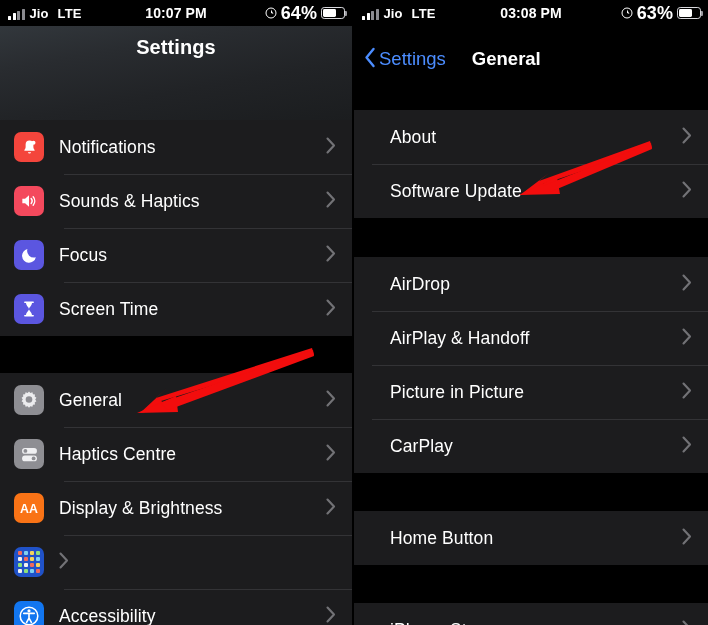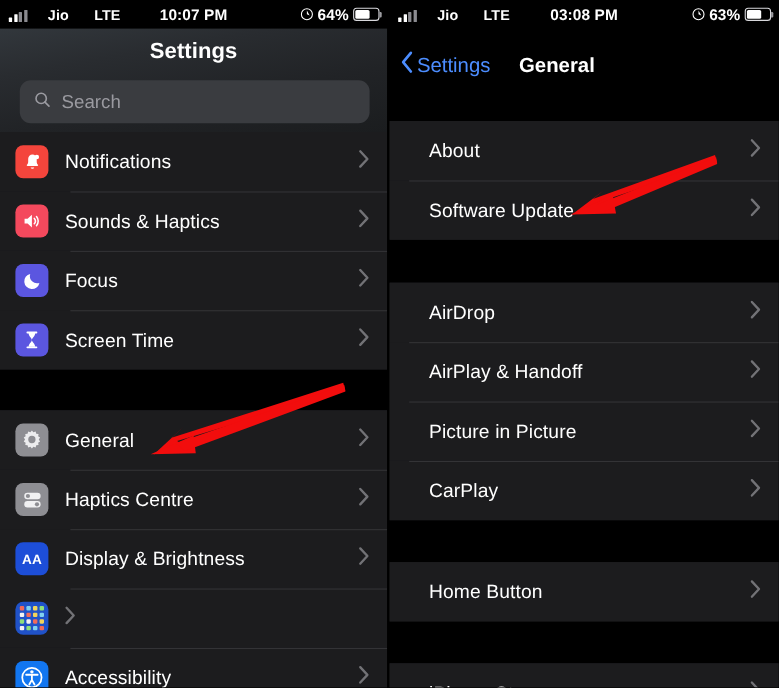--- a/index.html
+++ b/index.html
@@ -13,41 +13,41 @@
   .phone { position:relative; width:354px; height:625px; background:#000; overflow:hidden; }
   .phone.left  { border-right:2px solid #000; }
 
   
   .statusbar {
     position:relative; height:26px; width:100%;
     display:flex; align-items:center;
     color:#fff; font-size:13.5px; font-weight:bold;
     letter-spacing:.1px; z-index:5;
   }
-  .sb-left { display:flex; align-items:flex-end; gap:19px; padding-left:8px; }
+  .sb-left { display:flex; align-items:flex-end; gap:5px; padding-left:8px; }
   .bars { display:flex; align-items:flex-end; gap:1.5px; height:11px; }
   .bars i { display:block; width:3px; background:#8b8b90; border-radius:.5px; }
   .bars i.on { background:#fff; }
   .bars i:nth-child(1){ height:4px; }
   .bars i:nth-child(2){ height:6.5px; }
   .bars i:nth-child(3){ height:9px; }
   .bars i:nth-child(4){ height:11px; }
   .sb-carrier { font-size:13px; font-weight:bold; line-height:1; }
   .sb-net { font-size:13px; font-weight:bold; line-height:1; margin-left:4px; }
   .sb-time {
     position:absolute; left:0; right:0; text-align:center;
     font-size:14px; font-weight:bold; pointer-events:none;
   }
   .sb-right {
     margin-left:auto; display:flex; align-items:center;
     gap:4px; padding-right:7px;
   }
   .loc-icon { width:12px; height:12px; position:relative; }
   .loc-icon svg { display:block; }
-  .sb-batt-pct { font-size:14px; font-weight:bold; }
+  .sb-batt-pct { font-size:18px; font-weight:bold; }
   .battery {
     position:relative; width:24px; height:12px;
     border:1.3px solid #d8d8dc; border-radius:3.2px;
     display:flex; align-items:center; padding:1.3px;
   }
   .battery::after {
     content:""; position:absolute; right:-3.2px; top:3.4px;
     width:1.8px; height:4.4px; background:#9b9ba0; border-radius:0 1px 1px 0;
   }
   .battery .fill { height:100%; background:#fff; border-radius:1.4px; }
@@ -155,29 +155,20 @@
         </span>
         <span class="sb-batt-pct">64%</span>
         <span class="battery">
           <span class="fill" style="width:64%"></span>
         </span>
       </div>
     </div>
 
     <div class="hdr-left">
       <div class="hdr-title">Settings</div>
-      <div class="searchbar">
-        <span class="mag">
-          <svg width="17" height="17" viewBox="0 0 24 24">
-            <circle cx="10.5" cy="10.5" r="6.6" fill="none" stroke="#9a9aa0" stroke-width="2.1"></circle>
-            <line x1="15.3" y1="15.3" x2="20.5" y2="20.5" stroke="#9a9aa0" stroke-width="2.1" stroke-linecap="round"></line>
-          </svg>
-        </span>
-        <span class="search-ph">Search</span>
-      </div>
     </div>
 
     <div class="group">
       <div class="row">
         <span class="icon-box" style="background:#f4453c">
           <svg width="19" height="19" viewBox="0 0 24 24">
             <path d="M12 3.2a4.9 4.9 0 0 0-4.9 4.9v3.3c0 1.5-.6 2.6-1.4 3.4-.5.5-.2 1.4.6 1.4h11.4c.8 0 1.1-.9.6-1.4-.8-.8-1.4-1.9-1.4-3.4V8.1A4.9 4.9 0 0 0 12 3.2z" fill="#fff"></path>
             <circle cx="17" cy="6" r="2.6" fill="#fff"></circle>
             <path d="M9.9 17.9a2.2 2.2 0 0 0 4.2 0z" fill="#fff"></path>
           </svg>
@@ -259,21 +250,21 @@
           </svg>
         </span>
         <span class="row-label">Haptics Centre</span>
         <span class="chevron">
           <svg width="10" height="17" viewBox="0 0 10 17">
               <polyline points="1.5,1.5 8,8.5 1.5,15.5" fill="none" stroke="#a8a8ad" stroke-width="2.1" stroke-linecap="round" stroke-linejoin="round"></polyline>
             </svg>
         </span>
       </div>
       <div class="row">
-        <span class="icon-box" style="background:#1d4ed8">
+        <span class="icon-box" style="background:#f97316">
           <svg width="28" height="18" viewBox="0 0 34 20">
             <text x="17" y="16" text-anchor="middle" font-family="Liberation Sans, sans-serif" font-size="15" font-weight="bold" fill="#fff">AA</text>
           </svg>
         </span>
         <span class="row-label">Display &amp; Brightness</span>
         <span class="chevron">
           <svg width="10" height="17" viewBox="0 0 10 17">
               <polyline points="1.5,1.5 8,8.5 1.5,15.5" fill="none" stroke="#a8a8ad" stroke-width="2.1" stroke-linecap="round" stroke-linejoin="round"></polyline>
             </svg>
         </span>

